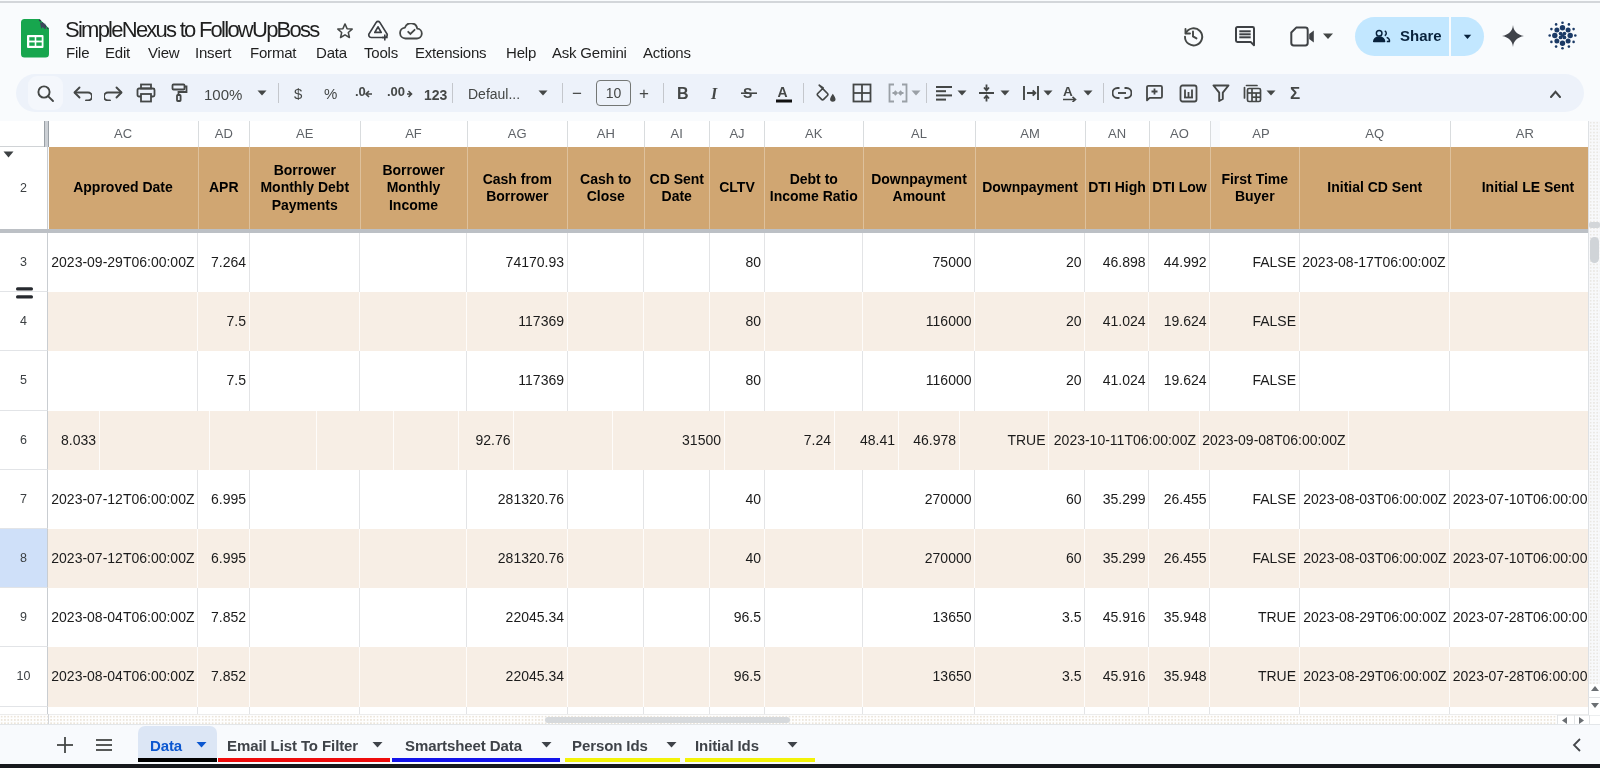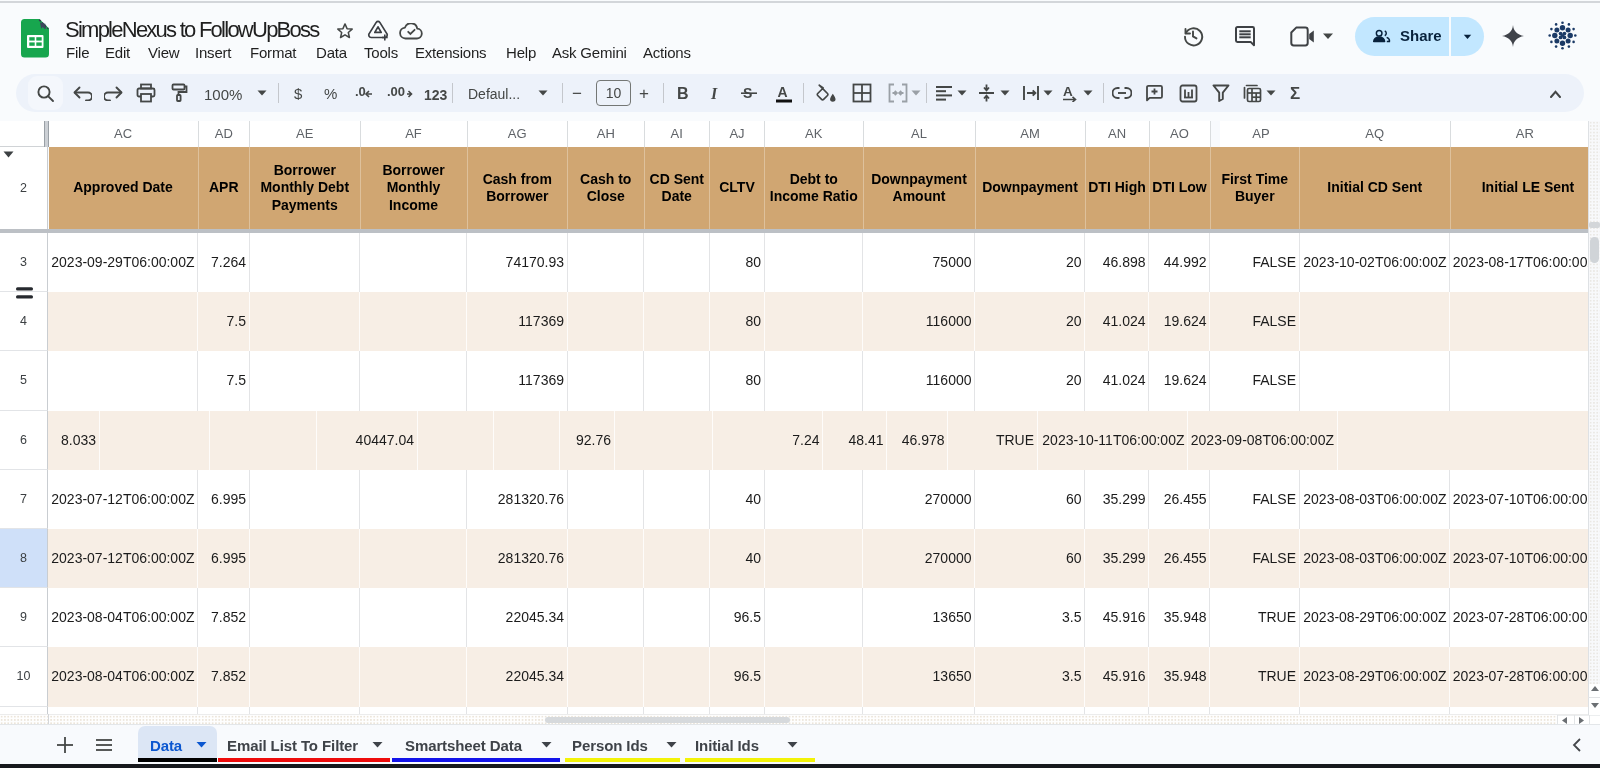--- a/index.html
+++ b/index.html
@@ -361,21 +361,20 @@
     <div class="cell" style="width:100.5px;border-right-color:#e3e4e6">74170.93</div>
     <div class="cell" style="width:76.5px;border-right-color:#e3e4e6"></div>
     <div class="cell" style="width:65.5px;border-right-color:#e3e4e6"></div>
     <div class="cell" style="width:55px;border-right-color:#e3e4e6">80</div>
     <div class="cell" style="width:98.5px;border-right-color:#e3e4e6"></div>
     <div class="cell" style="width:112.0px;border-right-color:#e3e4e6">75000</div>
     <div class="cell" style="width:110.0px;border-right-color:#e3e4e6">20</div>
     <div class="cell" style="width:64.0px;border-right-color:#e3e4e6">46.898</div>
     <div class="cell" style="width:61.0px;border-right-color:#e3e4e6">44.992</div>
     <div class="cell" style="width:89.5px;border-right-color:#e3e4e6">FALSE</div>
-    <div class="cell" style="width:150.5px;border-right-color:#e3e4e6">2023-10-02T06:00:00Z</div>
     <div class="cell" style="width:149.5px;border-right-color:#e3e4e6">2023-08-17T06:00:00Z</div>
   </div>
 <div class="rownum" style="top:233.0px;background:#fff">3</div>
 <div class="row" style="top:292.2px;background:#f7eee5">
     <div class="cell" style="width:150.0px;border-right-color:rgba(255,255,255,0.8)"></div>
     <div class="cell" style="width:51.5px;border-right-color:rgba(255,255,255,0.8)">7.5</div>
     <div class="cell" style="width:110.5px;border-right-color:rgba(255,255,255,0.8)"></div>
     <div class="cell" style="width:107.0px;border-right-color:rgba(255,255,255,0.8)"></div>
     <div class="cell" style="width:100.5px;border-right-color:rgba(255,255,255,0.8)">117369</div>
     <div class="cell" style="width:76.5px;border-right-color:rgba(255,255,255,0.8)"></div>
@@ -407,25 +406,25 @@
     <div class="cell" style="width:61.0px;border-right-color:#e3e4e6">19.624</div>
     <div class="cell" style="width:89.5px;border-right-color:#e3e4e6">FALSE</div>
     <div class="cell" style="width:150.5px;border-right-color:#e3e4e6"></div>
     <div class="cell" style="width:149.5px;border-right-color:#e3e4e6"></div>
   </div>
 <div class="rownum" style="top:351.4px;background:#fff">5</div>
 <div class="row" style="top:410.6px;background:#f7eee5">
     <div class="cell" style="width:51.5px;border-right-color:rgba(255,255,255,0.8)">8.033</div>
     <div class="cell" style="width:110.5px;border-right-color:rgba(255,255,255,0.8)"></div>
     <div class="cell" style="width:107.0px;border-right-color:rgba(255,255,255,0.8)"></div>
-    <div class="cell" style="width:100.5px;border-right-color:rgba(255,255,255,0.8)">40447.04</div>
     <div class="cell" style="width:76.5px;border-right-color:rgba(255,255,255,0.8)"></div>
     <div class="cell" style="width:65.5px;border-right-color:rgba(255,255,255,0.8)"></div>
     <div class="cell" style="width:55px;border-right-color:rgba(255,255,255,0.8)">92.76</div>
     <div class="cell" style="width:98.5px;border-right-color:rgba(255,255,255,0.8)"></div>
+    <div class="cell" style="width:112.0px;border-right-color:rgba(255,255,255,0.8)">31500</div>
     <div class="cell" style="width:110.0px;border-right-color:rgba(255,255,255,0.8)">7.24</div>
     <div class="cell" style="width:64.0px;border-right-color:rgba(255,255,255,0.8)">48.41</div>
     <div class="cell" style="width:61.0px;border-right-color:rgba(255,255,255,0.8)">46.978</div>
     <div class="cell" style="width:89.5px;border-right-color:rgba(255,255,255,0.8)">TRUE</div>
     <div class="cell" style="width:150.5px;border-right-color:rgba(255,255,255,0.8)">2023-10-11T06:00:00Z</div>
     <div class="cell" style="width:149.5px;border-right-color:rgba(255,255,255,0.8)">2023-09-08T06:00:00Z</div>
   </div>
 <div class="rownum" style="top:410.6px;background:#fff">6</div>
 <div class="row" style="top:469.8px;background:#ffffff">
     <div class="cell" style="width:150.0px;border-right-color:#e3e4e6">2023-07-12T06:00:00Z</div>

